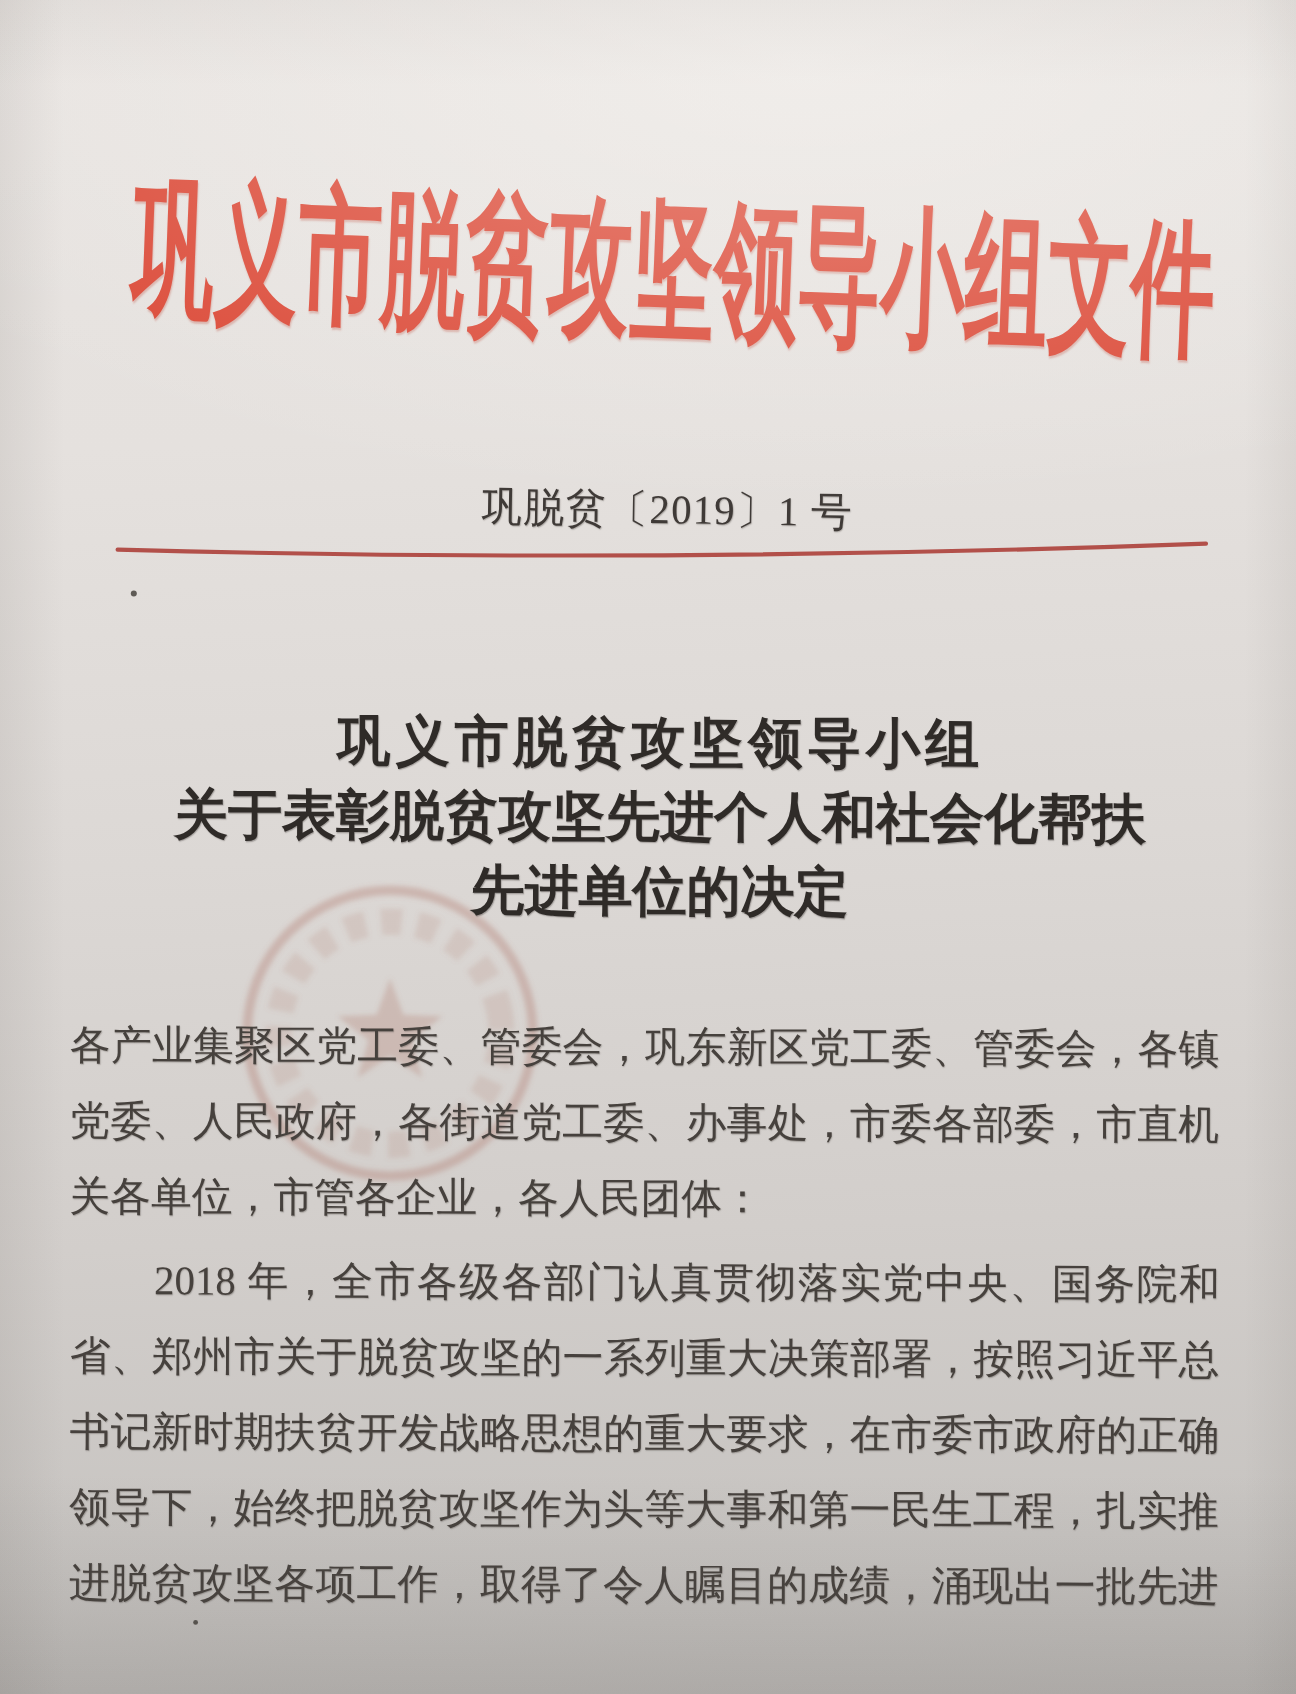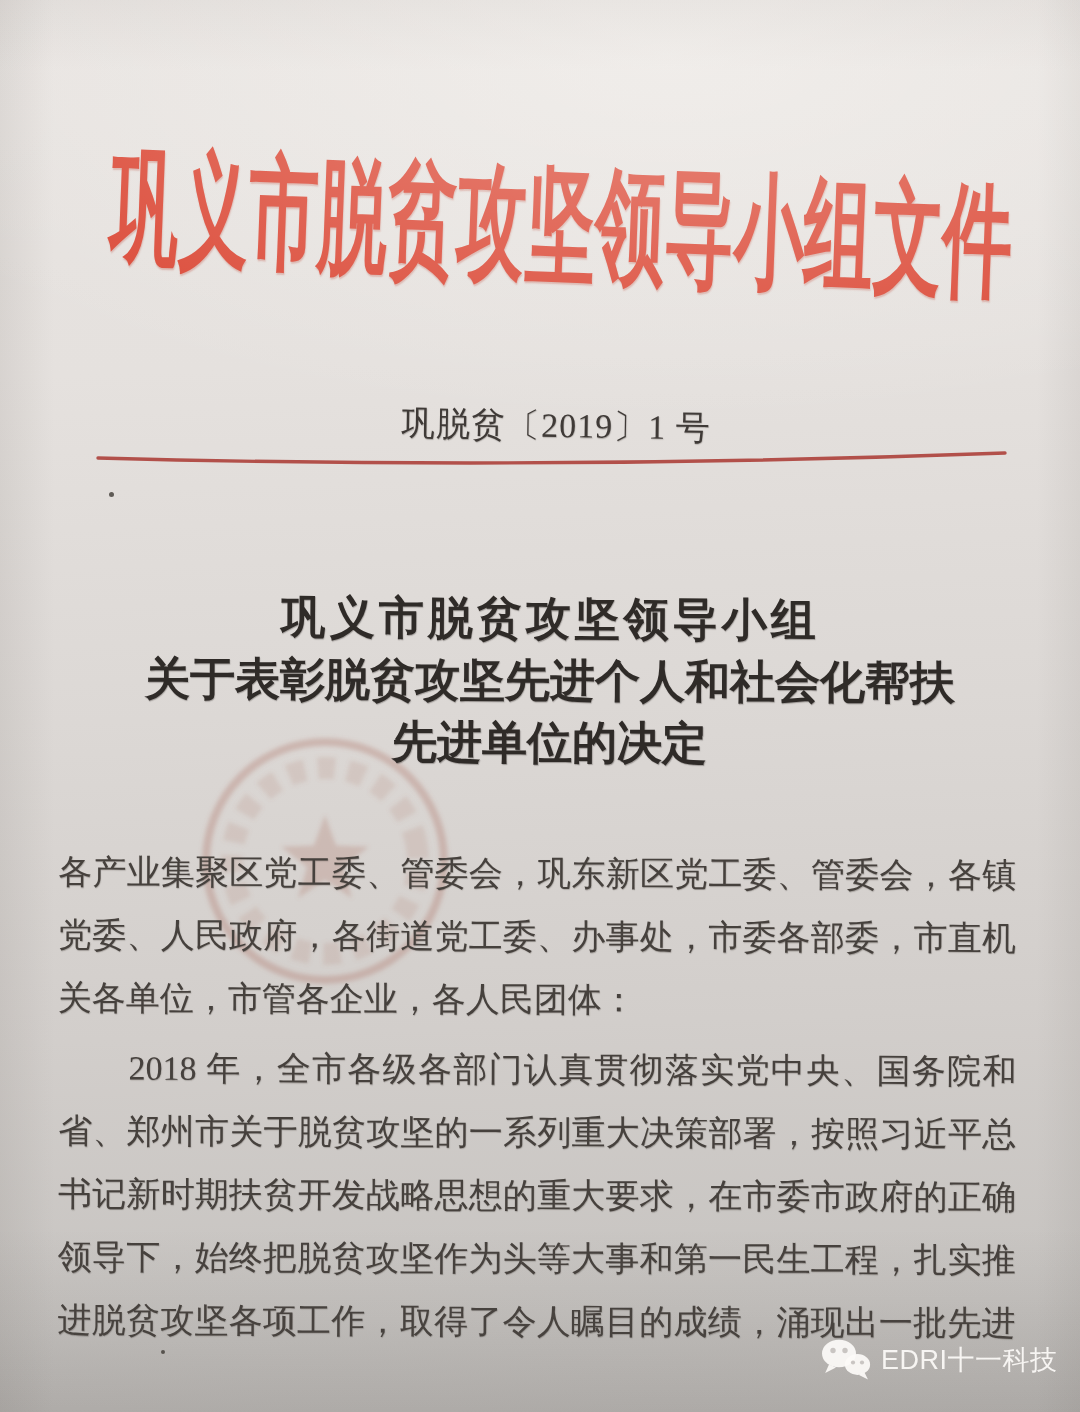--- a/index.html
+++ b/index.html
@@ -164,31 +164,14 @@
     <div class="bline">书记新时期扶贫开发战略思想的重大要求，在市委市政府的正确</div>
     <div class="bline">领导下，始终把脱贫攻坚作为头等大事和第一民生工程，扎实推</div>
     <div class="bline">进脱贫攻坚各项工作，取得了令人瞩目的成绩，涌现出一批先进</div>
   </div>
 
   <div class="speck s1"></div>
   <div class="speck s2"></div>
 
   <div class="lighting"></div>
 
-  <div class="watermark">
-    <svg width="52" height="44" viewBox="0 0 52 44">
-      <g fill="rgba(252,250,248,0.93)">
-        <ellipse cx="19" cy="15.5" rx="17" ry="13.8"></ellipse>
-        <path d="M9 26.5 L5.2 35 L16 29.5 Z"></path>
-        <ellipse cx="37.5" cy="26.5" rx="12.6" ry="10.4"></ellipse>
-        <path d="M44.5 34.5 L48 41.5 L38.5 36.8 Z"></path>
-      </g>
-      <g fill="#c9c5c2">
-        <circle cx="13" cy="12.5" r="2.7"></circle>
-        <circle cx="25" cy="12.5" r="2.7"></circle>
-        <circle cx="33" cy="24.5" r="2.1"></circle>
-        <circle cx="42" cy="24.5" r="2.1"></circle>
-      </g>
-    </svg>
-    <span class="wm-text">EDRI十一科技</span>
-  </div>
 
 </div>
 
 </body></html>

